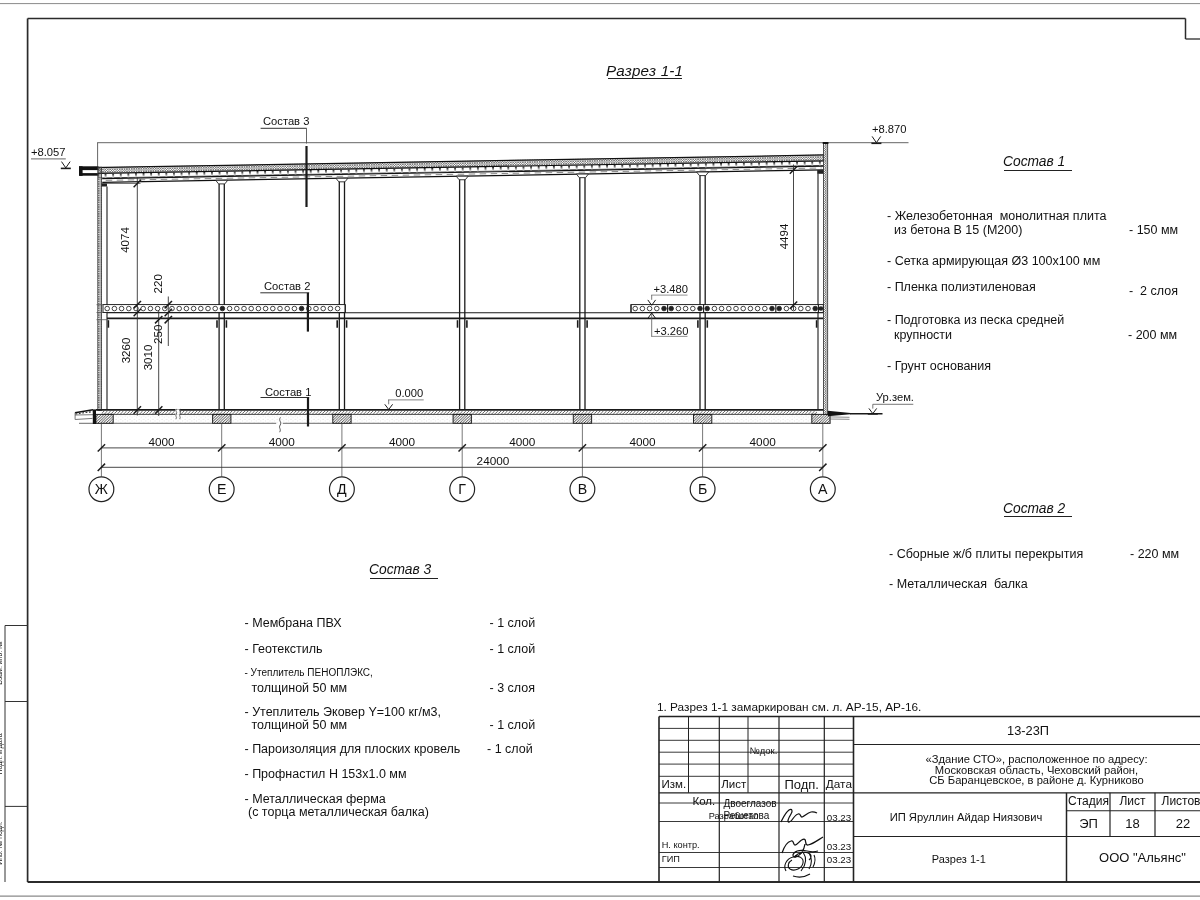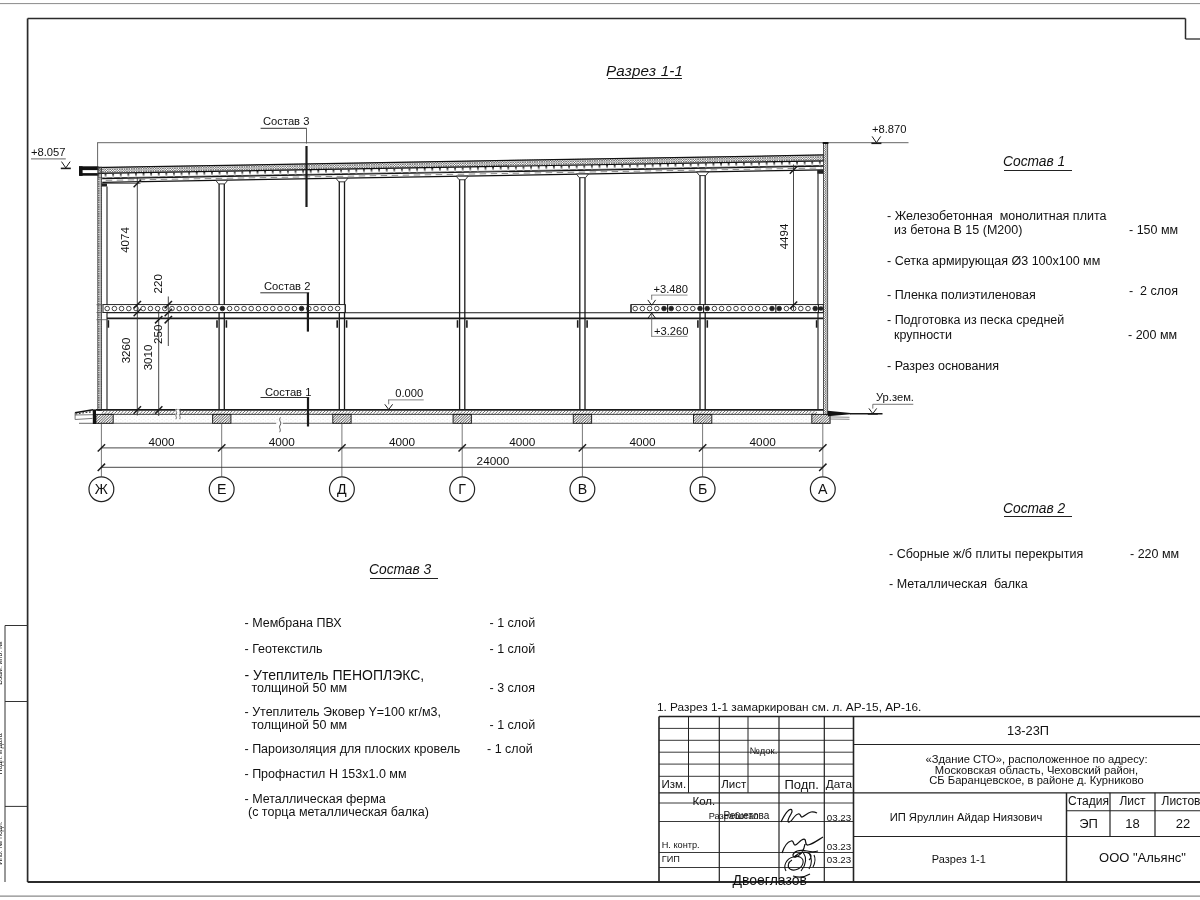--- a/index.html
+++ b/index.html
@@ -329,38 +329,38 @@
 <path d="M786,871 c-3,-5 0,-12 7,-14 c6,-2 11,1 10,6 c-1,5 -8,9 -13,6 c-3,-2 -2,-7 2,-9 m2,-3 c5,-5 12,-6 16,-3 c2,2 1,4 -1,6 m-6,-8 c4,6 3,13 -2,19 m8,-18 c3,5 3,11 0,16 m5,-14 c2,4 1,8 -1,12 m-20,9 c6,2 12,1 17,-2" fill="none" stroke="#111" stroke-width="1.1"></path>
 </svg>
 <div style="position:absolute;left:606px;top:61.5px;font-size:15.2px;white-space:nowrap;font-style:italic;letter-spacing:0.2px">Разрез 1-1</div>
 <div style="position:absolute;left:607.5px;top:78px;width:74px;border-top:1px solid #222"></div>
 <div style="position:absolute;left:1003px;top:153.8px;font-size:13.8px;white-space:nowrap;font-style:italic">Состав 1</div>
 <div style="position:absolute;left:1004px;top:169.5px;width:68px;border-top:1px solid #222"></div>
 <div style="position:absolute;left:887px;top:208.5px;font-size:12.5px;white-space:nowrap;">- Железобетонная&nbsp; монолитная плита</div>
 <div style="position:absolute;left:887px;top:222.8px;font-size:12.5px;white-space:nowrap;">&nbsp;&nbsp;из бетона В 15 (М200)</div>
 <div style="position:absolute;left:1129px;top:222.8px;font-size:12.5px;white-space:nowrap;">- 150 мм</div>
 <div style="position:absolute;left:887px;top:253.8px;font-size:12.5px;white-space:nowrap;">- Сетка армирующая Ø3 100х100 мм</div>
-<div style="position:absolute;left:887px;top:288px;font-size:12.5px;white-space:nowrap;">- Пленка полиэтиленовая</div>
+<div style="position:absolute;left:887px;top:280px;font-size:12.5px;white-space:nowrap;">- Пленка полиэтиленовая</div>
 <div style="position:absolute;left:1129px;top:283.5px;font-size:12.5px;white-space:nowrap;">-&nbsp; 2 слоя</div>
 <div style="position:absolute;left:887px;top:313.4px;font-size:12.5px;white-space:nowrap;">- Подготовка из песка средней</div>
 <div style="position:absolute;left:887px;top:328.3px;font-size:12.5px;white-space:nowrap;">&nbsp;&nbsp;крупности</div>
 <div style="position:absolute;left:1128px;top:328.3px;font-size:12.5px;white-space:nowrap;">- 200 мм</div>
-<div style="position:absolute;left:887px;top:358.6px;font-size:12.5px;white-space:nowrap;">- Разрез основания</div>
+<div style="position:absolute;left:887px;top:358.6px;font-size:12.5px;white-space:nowrap;">- Грунт основания</div>
 <div style="position:absolute;left:1003px;top:500.5px;font-size:13.8px;white-space:nowrap;font-style:italic">Состав 2</div>
 <div style="position:absolute;left:1004px;top:516.2px;width:68px;border-top:1px solid #222"></div>
 <div style="position:absolute;left:889px;top:547.3px;font-size:12.5px;white-space:nowrap;">- Сборные ж/б плиты перекрытия</div>
 <div style="position:absolute;left:1130px;top:547.3px;font-size:12.5px;white-space:nowrap;">- 220 мм</div>
 <div style="position:absolute;left:889px;top:577.3px;font-size:12.5px;white-space:nowrap;">- Металлическая&nbsp; балка</div>
 <div style="position:absolute;left:369px;top:562.2px;font-size:13.8px;white-space:nowrap;font-style:italic">Состав 3</div>
 <div style="position:absolute;left:370px;top:578px;width:68px;border-top:1px solid #222"></div>
 <div style="position:absolute;left:244.5px;top:615.8px;font-size:12.5px;white-space:nowrap;">- Мембрана ПВХ</div>
 <div style="position:absolute;left:489.5px;top:615.8px;font-size:12.5px;white-space:nowrap;">- 1 слой</div>
 <div style="position:absolute;left:244.5px;top:641.9px;font-size:12.5px;white-space:nowrap;">- Геотекстиль</div>
 <div style="position:absolute;left:489.5px;top:641.9px;font-size:12.5px;white-space:nowrap;">- 1 слой</div>
-<div style="position:absolute;left:244.5px;top:667.4px;font-size:14px;white-space:nowrap;text-align:right;">- Утеплитель ПЕНОПЛЭКС,</div>
+<div style="position:absolute;left:244.5px;top:667.4px;font-size:10px;white-space:nowrap;text-align:right;">- Утеплитель ПЕНОПЛЭКС,</div>
 <div style="position:absolute;left:244.5px;top:680.8px;font-size:12.5px;white-space:nowrap;">&nbsp;&nbsp;толщиной 50 мм</div>
 <div style="position:absolute;left:489.5px;top:680.8px;font-size:12.5px;white-space:nowrap;">- 3 слоя</div>
 <div style="position:absolute;left:244.5px;top:704.7px;font-size:12.5px;white-space:nowrap;">- Утеплитель Эковер Y=100 кг/м3,</div>
 <div style="position:absolute;left:244.5px;top:717.6px;font-size:12.5px;white-space:nowrap;">&nbsp;&nbsp;толщиной 50 мм</div>
 <div style="position:absolute;left:489.5px;top:717.6px;font-size:12.5px;white-space:nowrap;">- 1 слой</div>
 <div style="position:absolute;left:244.5px;top:742.4px;font-size:12.5px;white-space:nowrap;text-align:right;">- Пароизоляция для плоских кровель</div>
 <div style="position:absolute;left:487px;top:742.4px;font-size:12.5px;white-space:nowrap;">- 1 слой</div>
 <div style="position:absolute;left:244.5px;top:767.4px;font-size:12.5px;white-space:nowrap;">- Профнастил Н 153х1.0 мм</div>
 <div style="position:absolute;left:244.5px;top:791.9px;font-size:12.5px;white-space:nowrap;">- Металлическая ферма</div>
 <div style="position:absolute;left:244.5px;top:804.7px;font-size:12.5px;white-space:nowrap;">&nbsp;(с торца металлическая балка)</div>
@@ -372,21 +372,21 @@
 <div style="position:absolute;left:1036.5px;top:780.2px;transform:translate(-50%,-50%);font-size:11.2px;white-space:nowrap;">СБ Баранцевское, в районе д. Курниково</div>
 <div style="position:absolute;left:673.8px;top:784.6px;transform:translate(-50%,-50%);font-size:11.5px;white-space:nowrap;">Изм.</div>
 <div style="position:absolute;left:703.9px;top:784.6px;transform:translate(-50%,-50%);font-size:11.5px;white-space:nowrap;margin-top:17px;">Кол.</div>
 <div style="position:absolute;left:733.7px;top:784.6px;transform:translate(-50%,-50%);font-size:11.5px;white-space:nowrap;">Лист</div>
 <div style="position:absolute;left:763.5px;top:751px;transform:translate(-50%,-50%);font-size:9.5px;white-space:nowrap;">№док.</div>
 <div style="position:absolute;left:801.7px;top:784.6px;transform:translate(-50%,-50%);font-size:13px;white-space:nowrap;">Подп.</div>
 <div style="position:absolute;left:838.9px;top:784.6px;transform:translate(-50%,-50%);font-size:11.8px;white-space:nowrap;">Дата</div>
 <div style="position:absolute;left:661.7px;top:810.6px;font-size:9.2px;white-space:nowrap;padding-left:47px;">Разработал</div>
 <div style="position:absolute;left:723.5px;top:809.6px;font-size:10px;white-space:nowrap;">Решетова</div>
 <div style="position:absolute;left:661.7px;top:840.0px;font-size:9.2px;white-space:nowrap;">Н. контр.</div>
-<div style="position:absolute;left:723.5px;top:872px;font-size:14px;white-space:nowrap;margin-left:9px;">Двоеглазов</div>
+<div style="position:absolute;left:723.5px;top:798px;font-size:10px;white-space:nowrap;">Двоеглазов</div>
 <div style="position:absolute;left:661.7px;top:853.8px;font-size:9.2px;white-space:nowrap;">ГИП</div>
 <div style="position:absolute;left:723.5px;top:853.4px;font-size:14px;white-space:nowrap;margin-top:48px;">Коротаев</div>
 <div style="position:absolute;left:839px;top:817.5px;transform:translate(-50%,-50%);font-size:9.8px;white-space:nowrap;">03.23</div>
 <div style="position:absolute;left:839px;top:846.6999999999999px;transform:translate(-50%,-50%);font-size:9.8px;white-space:nowrap;">03.23</div>
 <div style="position:absolute;left:839px;top:859.9px;transform:translate(-50%,-50%);font-size:9.8px;white-space:nowrap;">03.23</div>
 <div style="position:absolute;left:966px;top:817.3px;transform:translate(-50%,-50%);font-size:11.2px;white-space:nowrap;">ИП Яруллин Айдар Ниязович</div>
 <div style="position:absolute;left:1088.5px;top:801.5px;transform:translate(-50%,-50%);font-size:12px;white-space:nowrap;">Стадия</div>
 <div style="position:absolute;left:1132.5px;top:801.5px;transform:translate(-50%,-50%);font-size:12px;white-space:nowrap;">Лист</div>
 <div style="position:absolute;left:1181px;top:801.5px;transform:translate(-50%,-50%);font-size:12px;white-space:nowrap;">Листов</div>
 <div style="position:absolute;left:1088.5px;top:823.5px;transform:translate(-50%,-50%);font-size:13px;white-space:nowrap;">ЭП</div>

